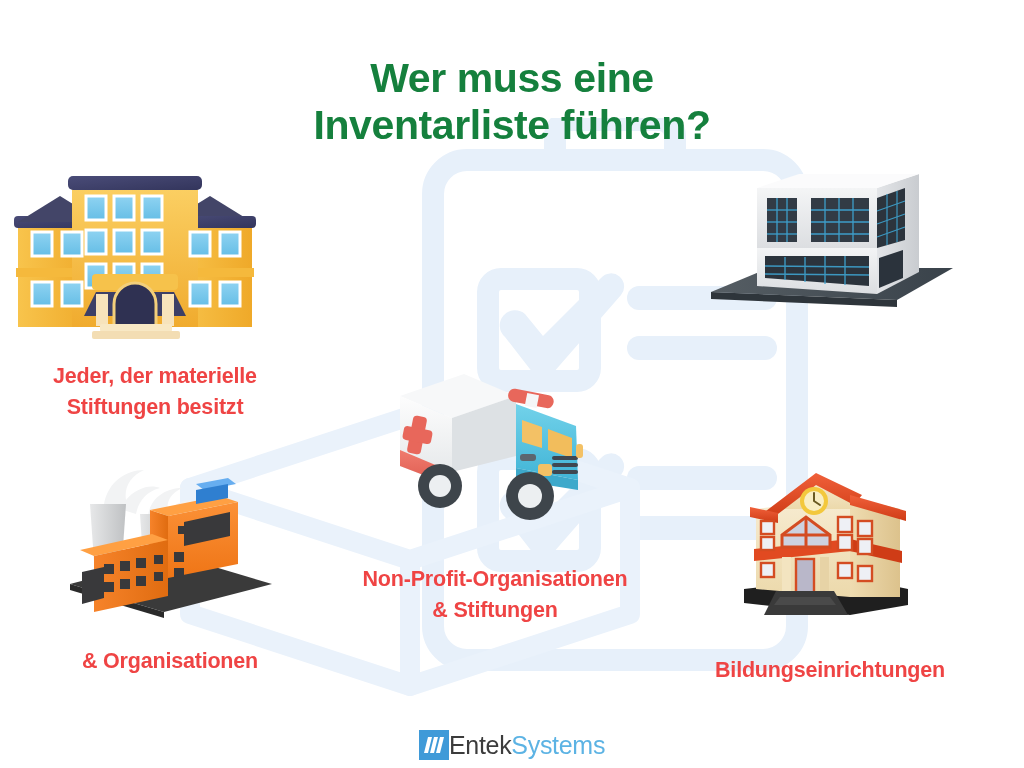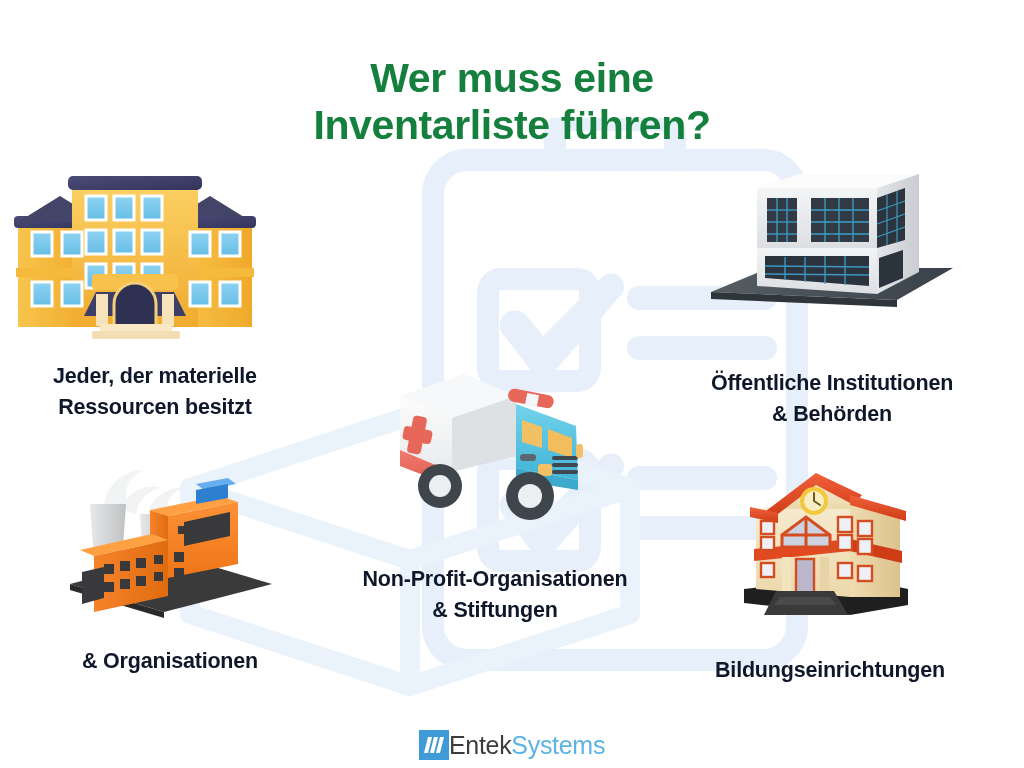--- a/index.html
+++ b/index.html
@@ -24,21 +24,21 @@
     color:#15803d;
     font-size:41px;line-height:1.14;font-weight:bold;
     letter-spacing:-0.4px;
   }
   .title .l2{display:block;}
 
   
   .node{position:absolute;}
   .node .art{position:relative;}
   .caption{
-    color:#0f172a;font-weight:bold;font-size:21.5px;line-height:1.42;
+    color:#ef4444;font-weight:bold;font-size:21.5px;line-height:1.42;
     text-align:center;letter-spacing:-0.2px;white-space:nowrap;
   }
 
   
   #node-owner   {left:0px;   top:168px; width:310px;}
   #node-public  {left:640px; top:168px; width:384px;}
   #node-nonprofit{left:295px;top:368px; width:400px;}
   #node-company {left:15px;  top:460px; width:310px;}
   #node-edu     {left:650px; top:465px; width:360px;}
 
@@ -165,21 +165,21 @@
 
         <path d="M114 158 v-22 a21 21 0 0 1 42 0 v22 z" fill="#2f3152"></path>
         <path d="M114 158 v-22 a21 21 0 0 1 42 0 v22 z" fill="none" stroke="#f3cf7b" stroke-width="3"></path>
 
         <rect x="100" y="156" width="72" height="8" rx="2" fill="#f8e8c4"></rect>
         <rect x="92" y="163" width="88" height="8" rx="2" fill="#f3ddb3"></rect>
       </svg>
     </div>
     <div class="caption">
       <div>Jeder, der materielle</div>
-      <div>Ressourcen besitzt</div>
+      <div>Stiftungen besitzt</div>
     </div>
   </div>
 
   <div class="node" id="node-public">
     <div class="art" style="text-align:center">
       <svg width="250" height="150" viewBox="0 0 250 150">
         <defs>
           <linearGradient id="slab" x1="0" y1="0" x2="1" y2="0">
             <stop offset="0" stop-color="#565e64"></stop>
               <stop offset="1" stop-color="#39424a"></stop>
@@ -238,24 +238,20 @@
         <g stroke="#3fa9d8" stroke-width="1.2" opacity=".85">
           <line x1="170" y1="43" x2="198" y2="33"></line>
             <line x1="170" y1="56" x2="198" y2="46"></line>
             <line x1="170" y1="69" x2="198" y2="59"></line>
           <line x1="180" y1="26" x2="180" y2="77"></line>
             <line x1="190" y1="23" x2="190" y2="74"></line>
         </g>
 
         <polygon points="172,90 196,82 196,110 172,120" fill="#2b333c"></polygon>
       </svg>
-    </div>
-    <div class="caption">
-      <div>Öffentliche Institutionen</div>
-      <div>&amp; Behörden</div>
     </div>
   </div>
 
   <div class="node" id="node-nonprofit">
     <div class="art" style="text-align:center">
       <svg width="230" height="160" viewBox="0 0 230 160">
         <defs>
           <linearGradient id="boxg" x1="0" y1="0" x2="0" y2="1">
             <stop offset="0" stop-color="#fdfdfd"></stop>
               <stop offset="1" stop-color="#e3e6e8"></stop>

